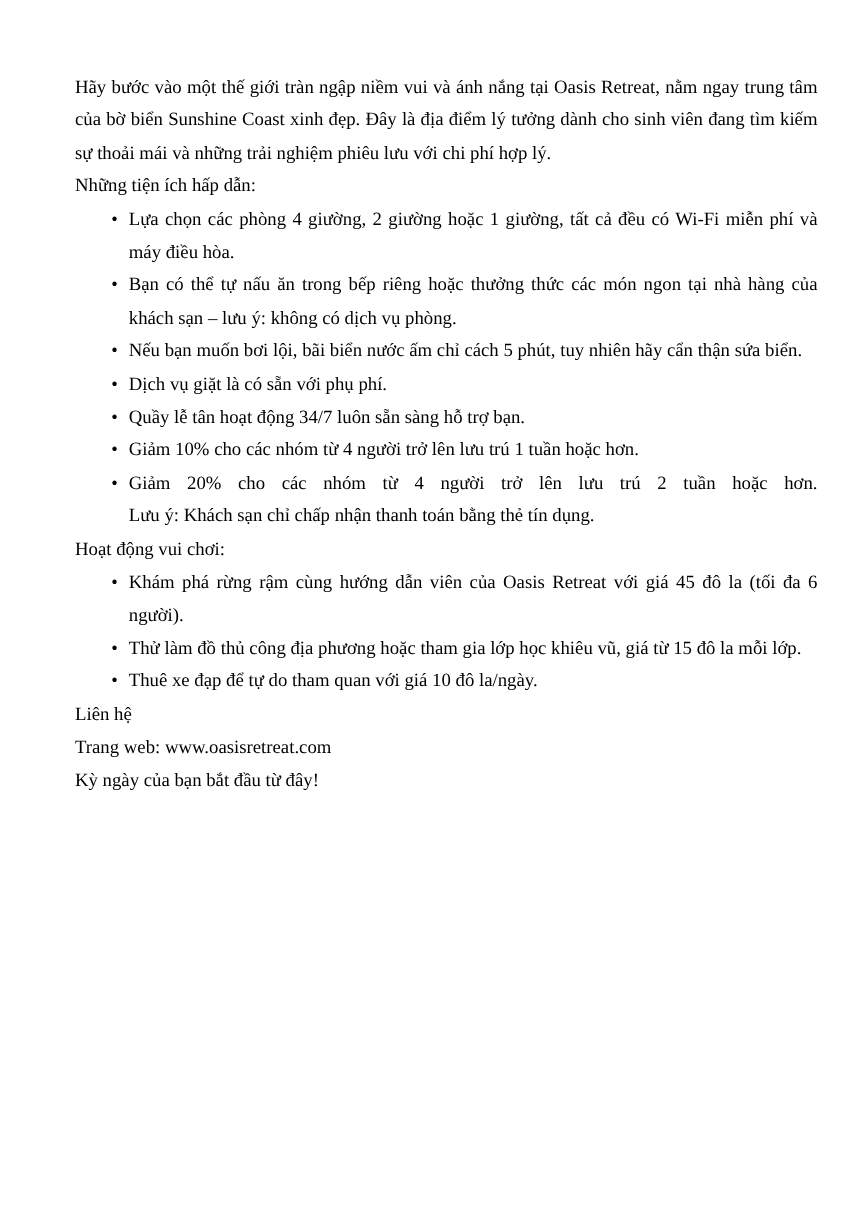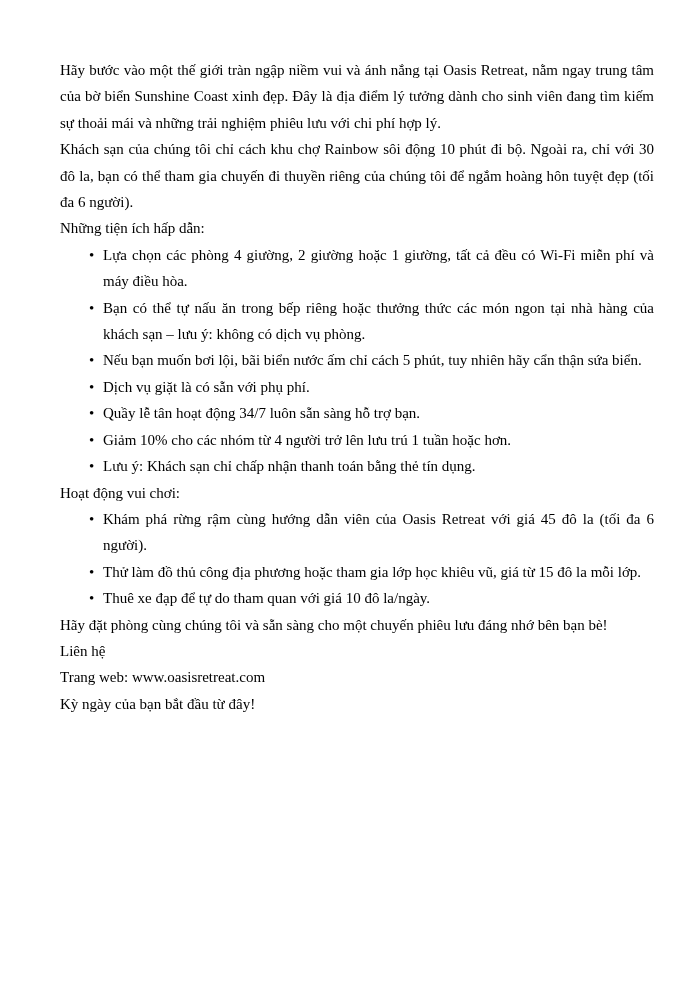--- a/index.html
+++ b/index.html
@@ -26,21 +26,20 @@
   }
   .fill { text-align: justify; text-align-last: justify; }
 </style>
 </head>
 <body>
 
 <div class="page">
 
   <p class="para">Hãy bước vào một thế giới tràn ngập niềm vui và ánh nắng tại Oasis Retreat, nằm ngay trung tâm của bờ biển Sunshine Coast xinh đẹp. Đây là địa điểm lý tưởng dành cho sinh viên đang tìm kiếm sự thoải mái và những trải nghiệm phiêu lưu với chi phí hợp lý.</p>
 
-  <p class="para">Khách sạn của chúng tôi chỉ cách khu chợ Rainbow sôi động 10 phút đi bộ. Ngoài ra, chỉ với 30 đô la, bạn có thể tham gia chuyến đi thuyền riêng của chúng tôi để ngắm hoàng hôn tuyệt đẹp (tối đa 6 người).</p>
 
   <p class="para">Những tiện ích hấp dẫn:</p>
 
   <div class="bullet">
     <span class="marker">•</span>
     <p class="para">Lựa chọn các phòng 4 giường, 2 giường hoặc 1 giường, tất cả đều có Wi-Fi miễn phí và máy điều hòa.</p>
   </div>
 
   <div class="bullet">
     <span class="marker">•</span>
@@ -63,41 +62,41 @@
   </div>
 
 
   <div class="bullet">
     <span class="marker">•</span>
     <p class="para">Giảm 10% cho các nhóm từ 4 người trở lên lưu trú 1 tuần hoặc hơn.</p>
   </div>
 
   <div class="bullet">
     <span class="marker">•</span>
+    <p class="para fill">Giảm 20% cho các nhóm từ 4 người trở lên lưu trú 2 tuần hoặc hơn.</p>
     <p class="para">Lưu ý: Khách sạn chỉ chấp nhận thanh toán bằng thẻ tín dụng.</p>
   </div>
 
   <p class="para">Hoạt động vui chơi:</p>
 
   <div class="bullet">
     <span class="marker">•</span>
     <p class="para">Khám phá rừng rậm cùng hướng dẫn viên của Oasis Retreat với giá 45 đô la (tối đa 6 người).</p>
   </div>
 
   <div class="bullet">
     <span class="marker">•</span>
     <p class="para">Thử làm đồ thủ công địa phương hoặc tham gia lớp học khiêu vũ, giá từ 15 đô la mỗi lớp.</p>
   </div>
 
   <div class="bullet">
     <span class="marker">•</span>
     <p class="para">Thuê xe đạp để tự do tham quan với giá 10 đô la/ngày.</p>
   </div>
 
-  <p class="para">Hãy đặt phòng cùng chúng tôi và sẵn sàng cho một chuyến phiêu lưu đáng nhớ bên bạn bè!</p>
 
   <p class="para">Liên hệ</p>
 
   <p class="para">Trang web: www.oasisretreat.com</p>
 
 
 
   <p class="para">Kỳ ngày của bạn bắt đầu từ đây!</p>
 
 </div>

